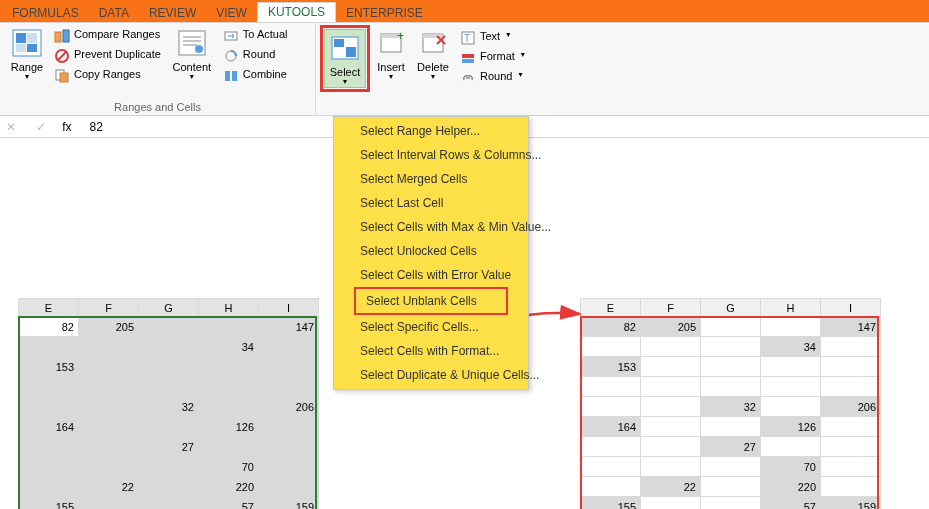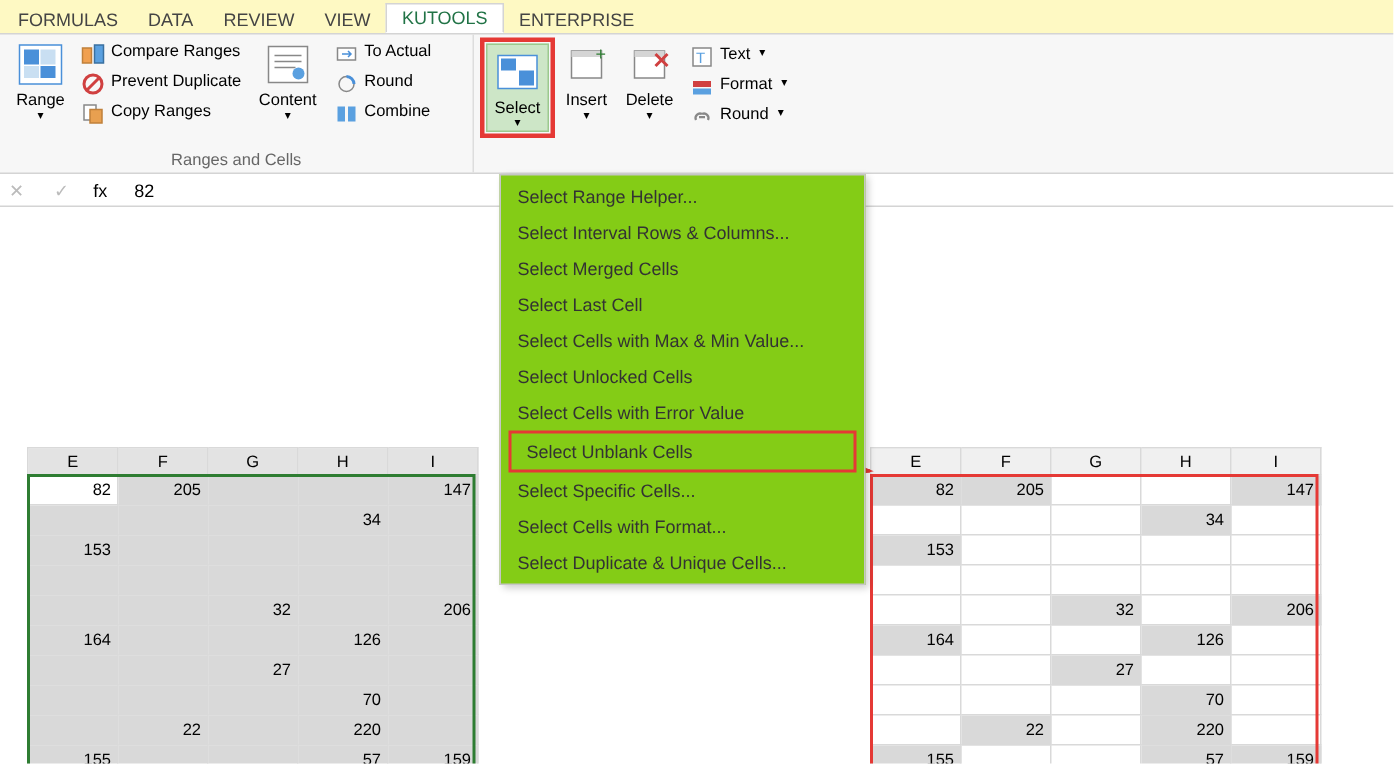--- a/index.html
+++ b/index.html
@@ -13,21 +13,21 @@
     overflow: hidden;
     position: relative;
   }
   
   .ribbon-tabs {
     display: flex;
     gap: 0;
     padding: 0 0 0 2px;
     height: 22px;
     align-items: flex-end;
-    background: #fef9c3;
+    background: #f97316;
   }
   .ribbon-tab {
     padding: 2px 10px 2px 10px;
     font-size: 12px;
     color: #444;
     cursor: pointer;
   }
   .ribbon-tab.active {
     color: #217346;
     border: 1px solid #d4d4d4;
@@ -99,26 +99,26 @@
   }
   .sel-btn {
     background: #cde6c7;
     border: 1px solid #9bc98e;
   }
   
   .dropdown {
     position: absolute;
     top: 116px;
     left: 333px;
-    width: 244px;
-    background: #84cc16;
+    width: 196px;
+    background: #fde047;
     border: 1px solid #c6c6c6;
     box-shadow: 2px 2px 5px rgba(0,0,0,0.2);
     z-index: 50;
-    padding: 2px 1px;
+    padding: 2px 16px;
   }
   .dropdown-item {
     padding: 5px 10px;
     font-size: 12px;
     color: #333;
     cursor: pointer;
     white-space: nowrap;
   }
   .dropdown-item.highlighted {
     border: 2px solid #e53935;

